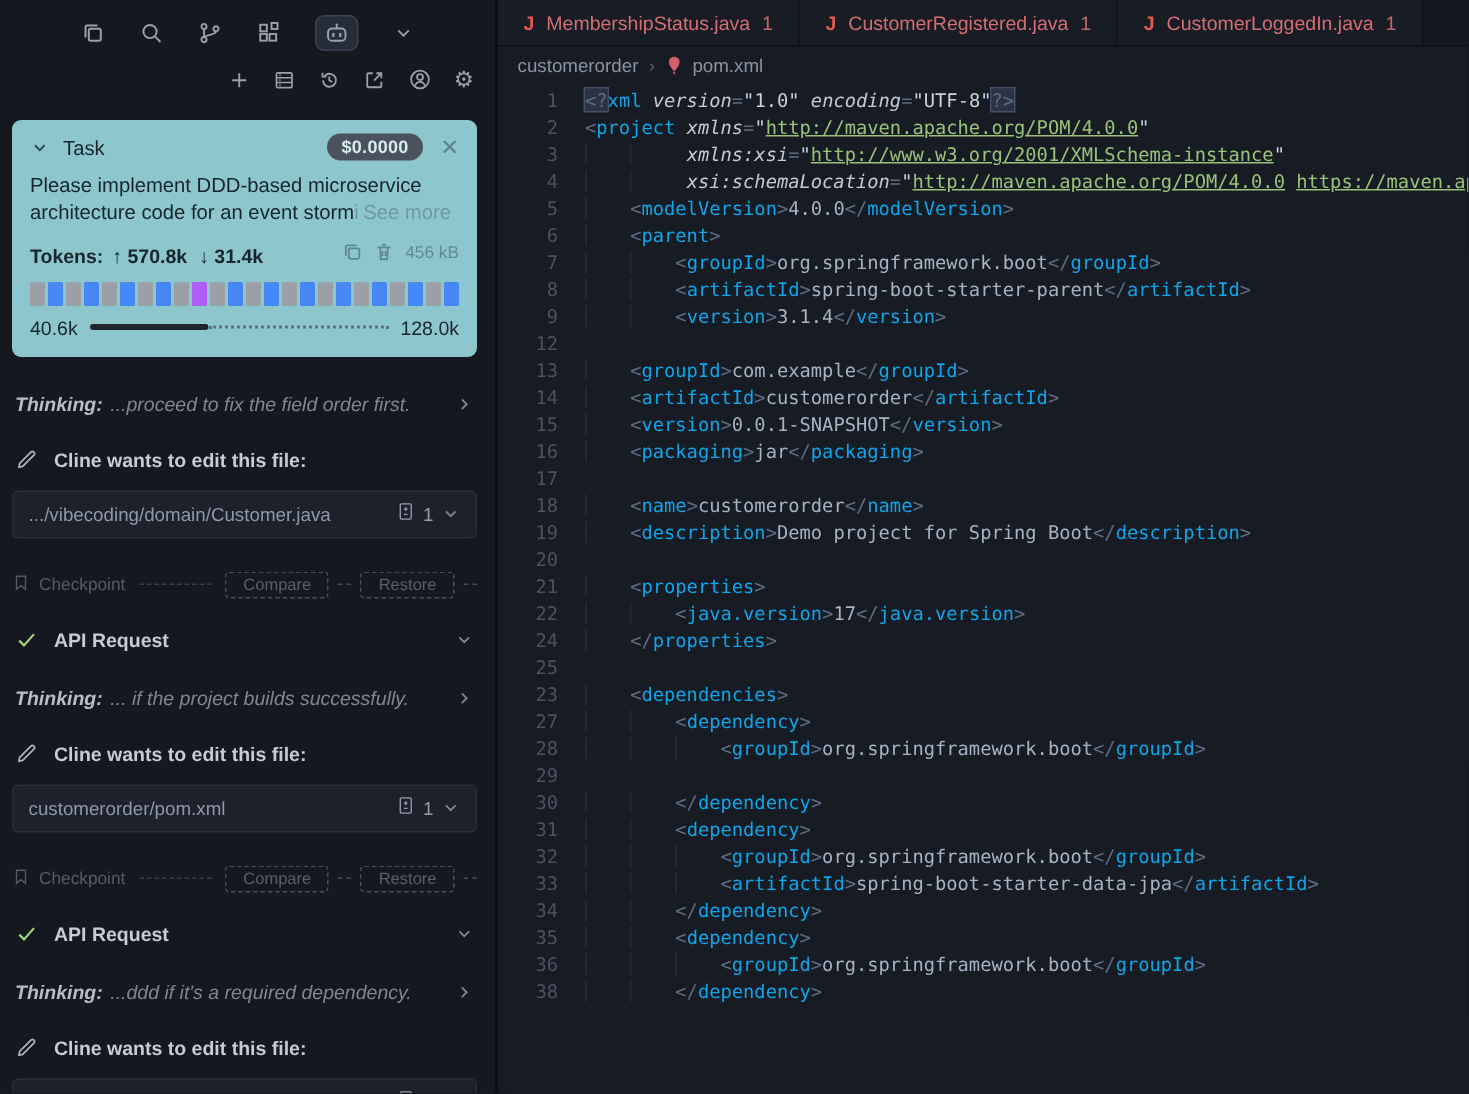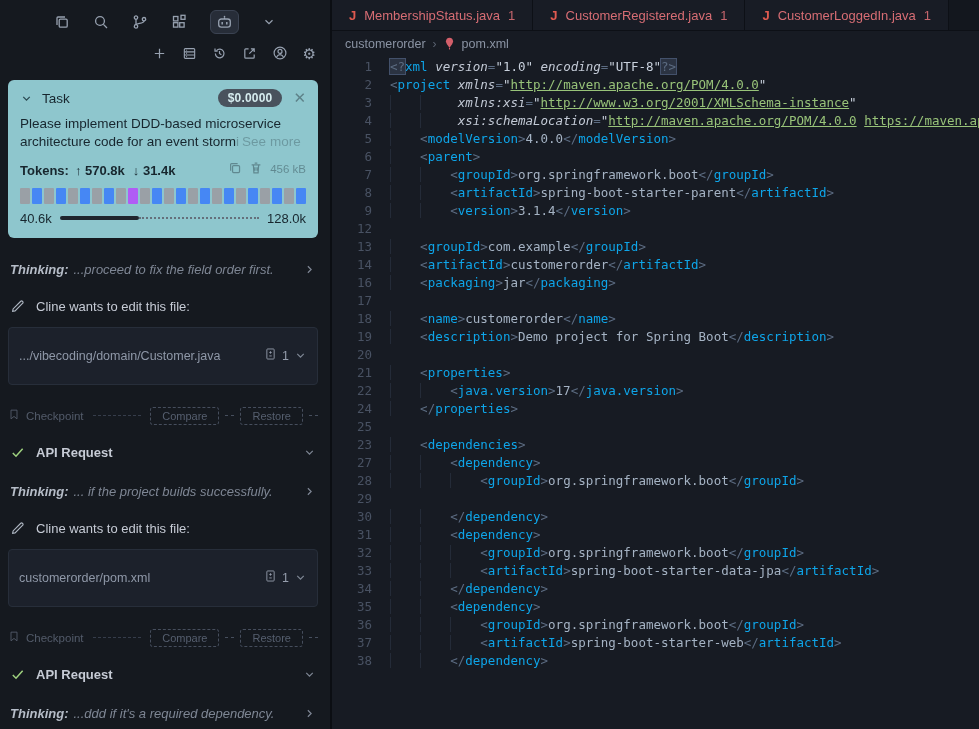--- a/index.html
+++ b/index.html
@@ -35,24 +35,24 @@
   .progress-row{display:flex;align-items:center;gap:8px;margin-top:7px;font-size:13px}
   .pbar{flex:1;position:relative;height:4px}
   .pfill{position:absolute;left:0;top:0;height:4px;background:#20262e;border-radius:2px}
   .prest{position:absolute;right:0;top:1px;border-top:2px dotted #64707b}
   
   .timeline{flex:1;overflow:hidden;padding-bottom:6px}
   .think-row{display:flex;align-items:center;margin:24px 14px 0 10px;font-size:13px;font-style:italic;cursor:pointer}
   .tk-label{font-weight:bold;color:#b6bdc8;margin-right:5px}
   .tk-text{color:#7e8694;white-space:nowrap;overflow:hidden}
   .chev{margin-left:auto;color:#7e8694;display:inline-flex}
-  .edit-head{display:flex;align-items:center;gap:11px;margin:22px 14px 0 10px;font-size:13px;color:#c6cbd5;font-weight:normal}
+  .edit-head{display:flex;align-items:center;gap:11px;margin:22px 14px 0 10px;font-size:13px;color:#c6cbd5;font-weight:bold}
   .pencil{color:#aeb6c2;display:inline-flex}
   .file-card{display:flex;align-items:center;margin:13px 12px 0 8px;height:30px;background:#1c212b;
-             border:1px solid #272e3a;border-radius:4px;padding:13px 10px;font-size:12.5px;color:#8f98a8;cursor:pointer}
+             border:1px solid #272e3a;border-radius:4px;padding:0 10px;font-size:12.5px;color:#8f98a8;cursor:pointer}
   .file-name{flex:1;white-space:nowrap;overflow:hidden;text-overflow:ellipsis}
   .file-meta{display:flex;align-items:center;gap:5px;color:#969ead}
   .checkpoint{display:flex;align-items:center;gap:6px;margin:22px 12px 0 8px;color:#535b6a;font-size:11.5px}
   .cp-line{flex:1;border-top:1px dashed #363d4b;margin:0 3px}
   .cp-btn{border:1px dashed #464e5d;border-radius:3px;color:#565f6f;background:transparent;
           font-size:11px;padding:2px 11px;font-family:inherit;cursor:pointer}
   .cp-dash{width:9px;border-top:1px dashed #464e5d}
   .api-row{display:flex;align-items:center;gap:11px;margin:20px 14px 0 10px;font-size:13px;color:#c6cbd5;font-weight:bold;cursor:pointer}
   .check{display:inline-flex;color:#9fd27f}
   
@@ -413,36 +413,36 @@
       <div class="cl"><span class="ln">3</span><span class="lc"><span class="ig">    </span><span class="ig">    </span> <span class="at">xmlns:xsi</span><span class="pu">=</span><span class="st">"</span><span class="lk">http://www.w3.org/2001/XMLSchema-instance</span><span class="st">"</span></span></div>
       <div class="cl"><span class="ln">4</span><span class="lc"><span class="ig">    </span><span class="ig">    </span> <span class="at">xsi:schemaLocation</span><span class="pu">=</span><span class="st">"</span><span class="lk">http://maven.apache.org/POM/4.0.0</span><span class="st"> </span><span class="lk">https://maven.apache.org/xsd/maven-4.0.0.xsd</span></span></div>
       <div class="cl"><span class="ln">5</span><span class="lc"><span class="ig">    </span><span class="pu">&lt;</span><span class="tg">modelVersion</span><span class="pu">&gt;</span><span class="tx">4.0.0</span><span class="pu">&lt;/</span><span class="tg">modelVersion</span><span class="pu">&gt;</span></span></div>
       <div class="cl"><span class="ln">6</span><span class="lc"><span class="ig">    </span><span class="pu">&lt;</span><span class="tg">parent</span><span class="pu">&gt;</span></span></div>
       <div class="cl"><span class="ln">7</span><span class="lc"><span class="ig">    </span><span class="ig">    </span><span class="pu">&lt;</span><span class="tg">groupId</span><span class="pu">&gt;</span><span class="tx">org.springframework.boot</span><span class="pu">&lt;/</span><span class="tg">groupId</span><span class="pu">&gt;</span></span></div>
       <div class="cl"><span class="ln">8</span><span class="lc"><span class="ig">    </span><span class="ig">    </span><span class="pu">&lt;</span><span class="tg">artifactId</span><span class="pu">&gt;</span><span class="tx">spring-boot-starter-parent</span><span class="pu">&lt;/</span><span class="tg">artifactId</span><span class="pu">&gt;</span></span></div>
       <div class="cl"><span class="ln">9</span><span class="lc"><span class="ig">    </span><span class="ig">    </span><span class="pu">&lt;</span><span class="tg">version</span><span class="pu">&gt;</span><span class="tx">3.1.4</span><span class="pu">&lt;/</span><span class="tg">version</span><span class="pu">&gt;</span></span></div>
       <div class="cl"><span class="ln">12</span><span class="lc">&nbsp;</span></div>
       <div class="cl"><span class="ln">13</span><span class="lc"><span class="ig">    </span><span class="pu">&lt;</span><span class="tg">groupId</span><span class="pu">&gt;</span><span class="tx">com.example</span><span class="pu">&lt;/</span><span class="tg">groupId</span><span class="pu">&gt;</span></span></div>
       <div class="cl"><span class="ln">14</span><span class="lc"><span class="ig">    </span><span class="pu">&lt;</span><span class="tg">artifactId</span><span class="pu">&gt;</span><span class="tx">customerorder</span><span class="pu">&lt;/</span><span class="tg">artifactId</span><span class="pu">&gt;</span></span></div>
+      <div class="cl"><span class="ln">15</span><span class="lc"><span class="ig">    </span><span class="pu">&lt;</span><span class="tg">version</span><span class="pu">&gt;</span><span class="tx">0.0.1-SNAPSHOT</span><span class="pu">&lt;/</span><span class="tg">version</span><span class="pu">&gt;</span></span></div>
       <div class="cl"><span class="ln">16</span><span class="lc"><span class="ig">    </span><span class="pu">&lt;</span><span class="tg">packaging</span><span class="pu">&gt;</span><span class="tx">jar</span><span class="pu">&lt;/</span><span class="tg">packaging</span><span class="pu">&gt;</span></span></div>
       <div class="cl"><span class="ln">17</span><span class="lc">&nbsp;</span></div>
       <div class="cl"><span class="ln">18</span><span class="lc"><span class="ig">    </span><span class="pu">&lt;</span><span class="tg">name</span><span class="pu">&gt;</span><span class="tx">customerorder</span><span class="pu">&lt;/</span><span class="tg">name</span><span class="pu">&gt;</span></span></div>
       <div class="cl"><span class="ln">19</span><span class="lc"><span class="ig">    </span><span class="pu">&lt;</span><span class="tg">description</span><span class="pu">&gt;</span><span class="tx">Demo project for Spring Boot</span><span class="pu">&lt;/</span><span class="tg">description</span><span class="pu">&gt;</span></span></div>
       <div class="cl"><span class="ln">20</span><span class="lc">&nbsp;</span></div>
       <div class="cl"><span class="ln">21</span><span class="lc"><span class="ig">    </span><span class="pu">&lt;</span><span class="tg">properties</span><span class="pu">&gt;</span></span></div>
       <div class="cl"><span class="ln">22</span><span class="lc"><span class="ig">    </span><span class="ig">    </span><span class="pu">&lt;</span><span class="tg">java.version</span><span class="pu">&gt;</span><span class="tx">17</span><span class="pu">&lt;/</span><span class="tg">java.version</span><span class="pu">&gt;</span></span></div>
       <div class="cl"><span class="ln">24</span><span class="lc"><span class="ig">    </span><span class="pu">&lt;/</span><span class="tg">properties</span><span class="pu">&gt;</span></span></div>
       <div class="cl"><span class="ln">25</span><span class="lc">&nbsp;</span></div>
       <div class="cl"><span class="ln">23</span><span class="lc"><span class="ig">    </span><span class="pu">&lt;</span><span class="tg">dependencies</span><span class="pu">&gt;</span></span></div>
       <div class="cl"><span class="ln">27</span><span class="lc"><span class="ig">    </span><span class="ig">    </span><span class="pu">&lt;</span><span class="tg">dependency</span><span class="pu">&gt;</span></span></div>
       <div class="cl"><span class="ln">28</span><span class="lc"><span class="ig">    </span><span class="ig">    </span><span class="ig">    </span><span class="pu">&lt;</span><span class="tg">groupId</span><span class="pu">&gt;</span><span class="tx">org.springframework.boot</span><span class="pu">&lt;/</span><span class="tg">groupId</span><span class="pu">&gt;</span></span></div>
       <div class="cl"><span class="ln">29</span></div>
       <div class="cl"><span class="ln">30</span><span class="lc"><span class="ig">    </span><span class="ig">    </span><span class="pu">&lt;/</span><span class="tg">dependency</span><span class="pu">&gt;</span></span></div>
       <div class="cl"><span class="ln">31</span><span class="lc"><span class="ig">    </span><span class="ig">    </span><span class="pu">&lt;</span><span class="tg">dependency</span><span class="pu">&gt;</span></span></div>
       <div class="cl"><span class="ln">32</span><span class="lc"><span class="ig">    </span><span class="ig">    </span><span class="ig">    </span><span class="pu">&lt;</span><span class="tg">groupId</span><span class="pu">&gt;</span><span class="tx">org.springframework.boot</span><span class="pu">&lt;/</span><span class="tg">groupId</span><span class="pu">&gt;</span></span></div>
       <div class="cl"><span class="ln">33</span><span class="lc"><span class="ig">    </span><span class="ig">    </span><span class="ig">    </span><span class="pu">&lt;</span><span class="tg">artifactId</span><span class="pu">&gt;</span><span class="tx">spring-boot-starter-data-jpa</span><span class="pu">&lt;/</span><span class="tg">artifactId</span><span class="pu">&gt;</span></span></div>
       <div class="cl"><span class="ln">34</span><span class="lc"><span class="ig">    </span><span class="ig">    </span><span class="pu">&lt;/</span><span class="tg">dependency</span><span class="pu">&gt;</span></span></div>
       <div class="cl"><span class="ln">35</span><span class="lc"><span class="ig">    </span><span class="ig">    </span><span class="pu">&lt;</span><span class="tg">dependency</span><span class="pu">&gt;</span></span></div>
       <div class="cl"><span class="ln">36</span><span class="lc"><span class="ig">    </span><span class="ig">    </span><span class="ig">    </span><span class="pu">&lt;</span><span class="tg">groupId</span><span class="pu">&gt;</span><span class="tx">org.springframework.boot</span><span class="pu">&lt;/</span><span class="tg">groupId</span><span class="pu">&gt;</span></span></div>
-      <div class="cl"><span class="ln">37</span><span class="lc"><span class="ig">    </span><span class="ig">    </span><span class="ig">    </span><span class="pu">&lt;</span><span class="tg">artifactId</span><span class="pu">&gt;</span><span class="tx">spring-boot-starter-web</span><span class="pu">&lt;/</span><span class="tg">artifactId</span><span class="pu">&gt;</span></span></div>
       <div class="cl"><span class="ln">38</span><span class="lc"><span class="ig">    </span><span class="ig">    </span><span class="pu">&lt;/</span><span class="tg">dependency</span><span class="pu">&gt;</span></span></div>
     </div>
 </div>
 
 </body></html>

